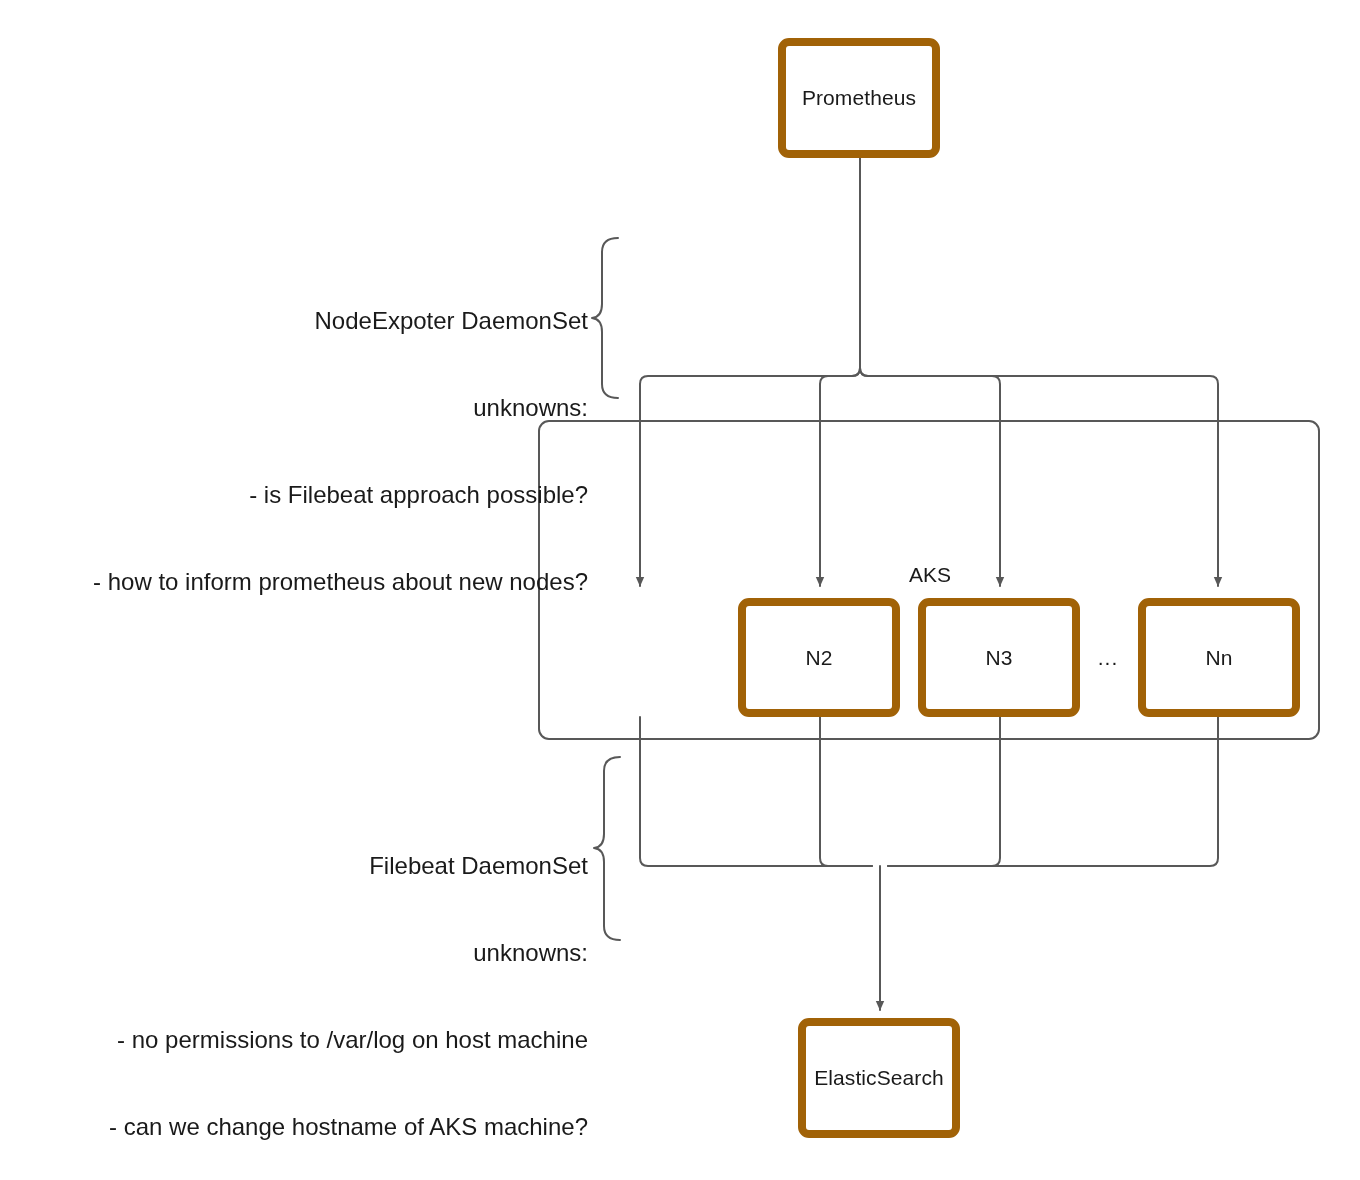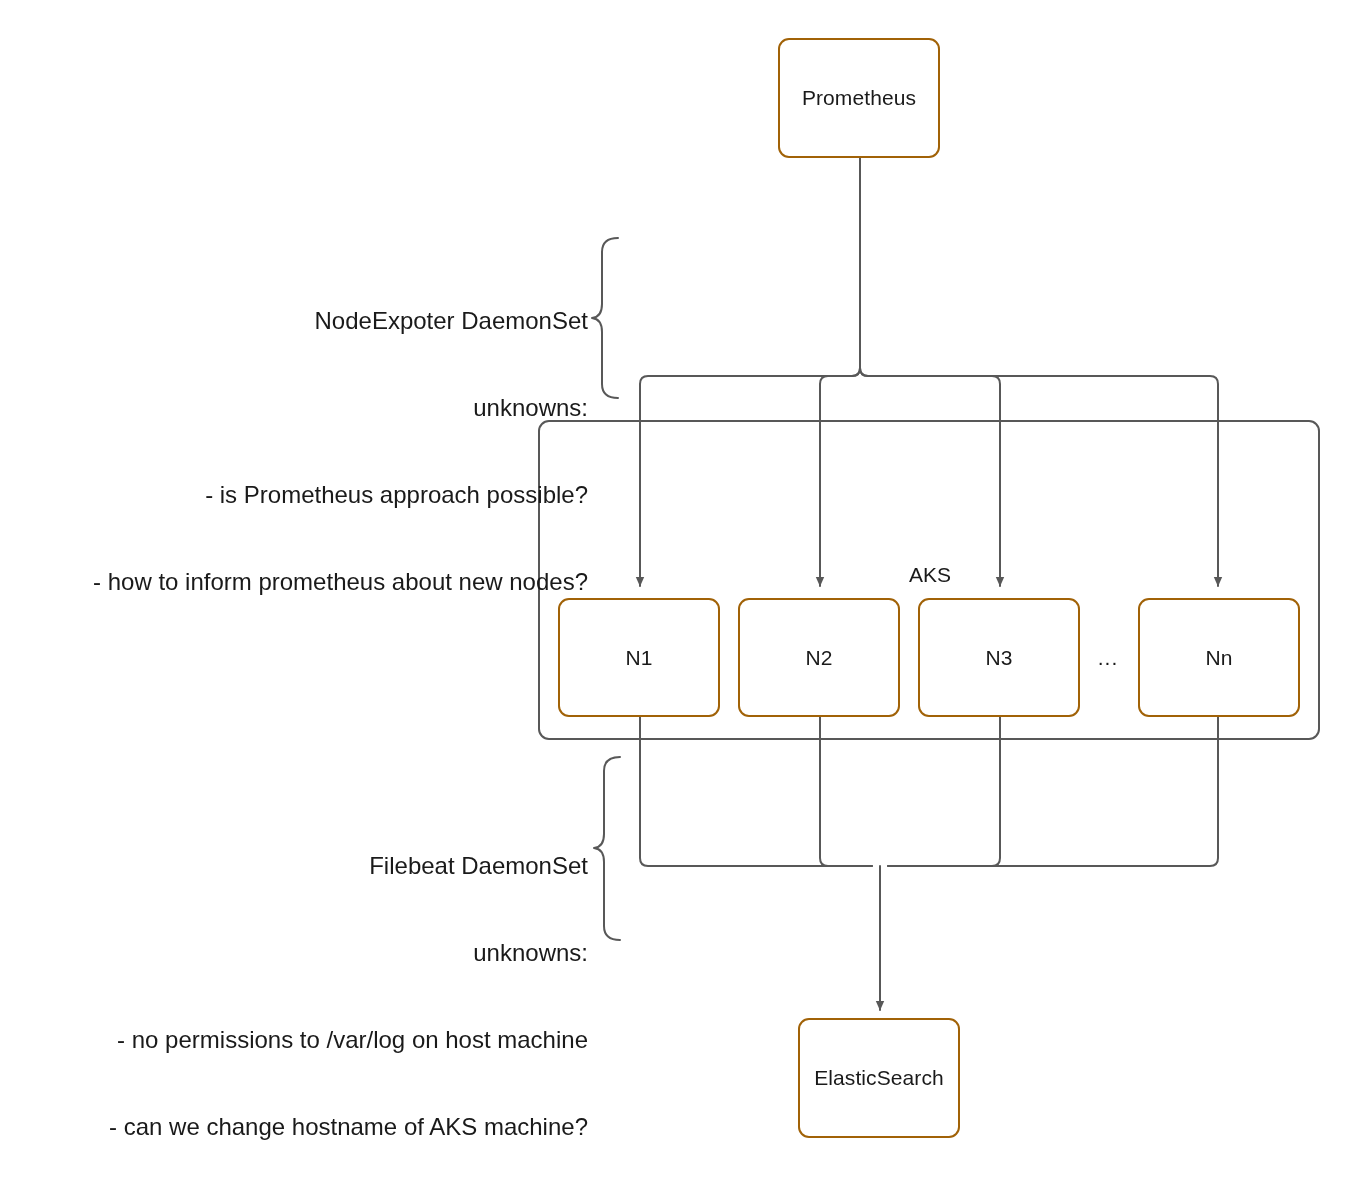--- a/index.html
+++ b/index.html
@@ -23,21 +23,21 @@
     position: absolute;
     left: 0;
     top: 0;
     width: 1360px;
     height: 1180px;
   }
   .node-box {
     position: absolute;
     box-sizing: border-box;
     background: #ffffff;
-    border: 2px solid #a16207;
+    border: 8px solid #a16207;
     border-radius: 11px;
     display: flex;
     align-items: center;
     justify-content: center;
     font-size: 21px;
     color: #1a1a1a;
     letter-spacing: 0.1px;
   }
   .cluster-box {
     position: absolute;
@@ -117,23 +117,20 @@
   </svg>
 
   <div class="node-box" style="left:778px; top:38px; width:162px; height:120px;">
     <span>Prometheus</span>
   </div>
 
   <div class="cluster-box" style="left:538px; top:420px; width:782px; height:320px;"></div>
 
   <div class="plain-label" style="left:905px; top:563px; width:50px; text-align:center;">AKS</div>
 
-  <div class="node-box" style="left:558px; top:598px; width:162px; height:119px;">
-    <span>N1</span>
-  </div>
 
   <div class="node-box" style="left:738px; top:598px; width:162px; height:119px;">
     <span>N2</span>
   </div>
 
   <div class="node-box" style="left:918px; top:598px; width:162px; height:119px;">
     <span>N3</span>
   </div>
 
   <div class="ellipsis-label" style="left:1090px; top:646px; width:36px; text-align:center;">...</div>
@@ -142,21 +139,21 @@
     <span>ElasticSearch</span>
   </div>
 
   <div class="node-box" style="left:1138px; top:598px; width:162px; height:119px;">
     <span>Nn</span>
   </div>
 
   <div class="annotation" style="left:88px; top:248px; width:500px;">
     <span class="ann-line">NodeExpoter DaemonSet</span>
     <span class="ann-line">unknowns:</span>
-    <span class="ann-line">- is Prometheus approach possible?</span>
+    <span class="ann-line">- is Filebeat approach possible?</span>
     <span class="ann-line">- how to inform prometheus about new nodes?</span>
   </div>
 
   <div class="annotation" style="left:88px; top:793px; width:500px;">
     <span class="ann-line">Filebeat DaemonSet</span>
     <span class="ann-line">unknowns:</span>
     <span class="ann-line">- no permissions to /var/log on host machine</span>
     <span class="ann-line">- can we change hostname of AKS machine?</span>
   </div>
 

